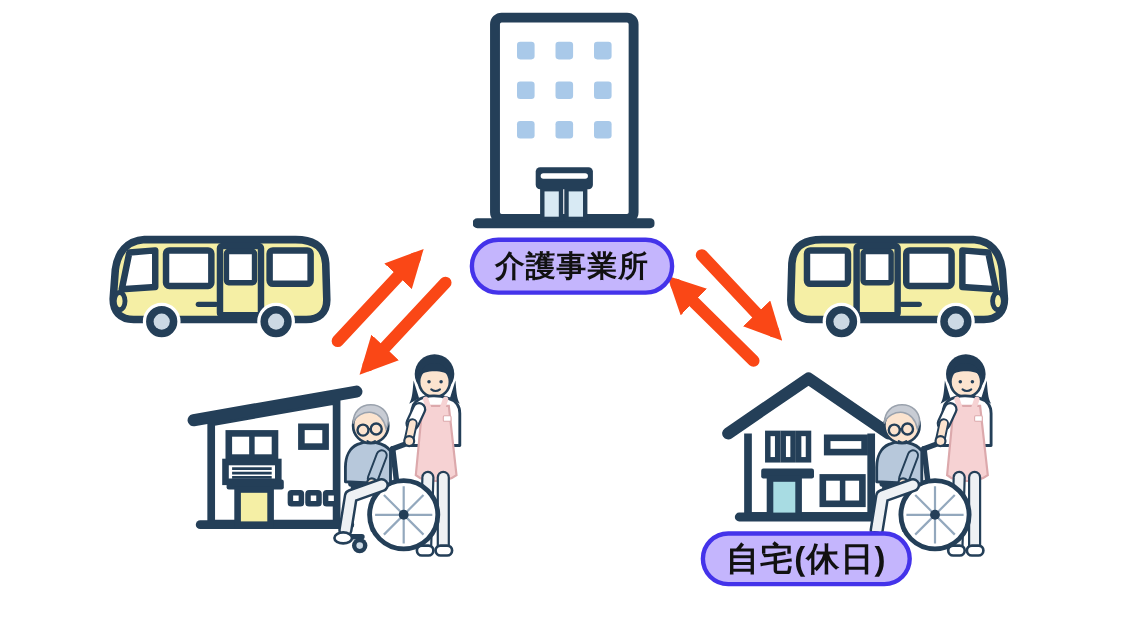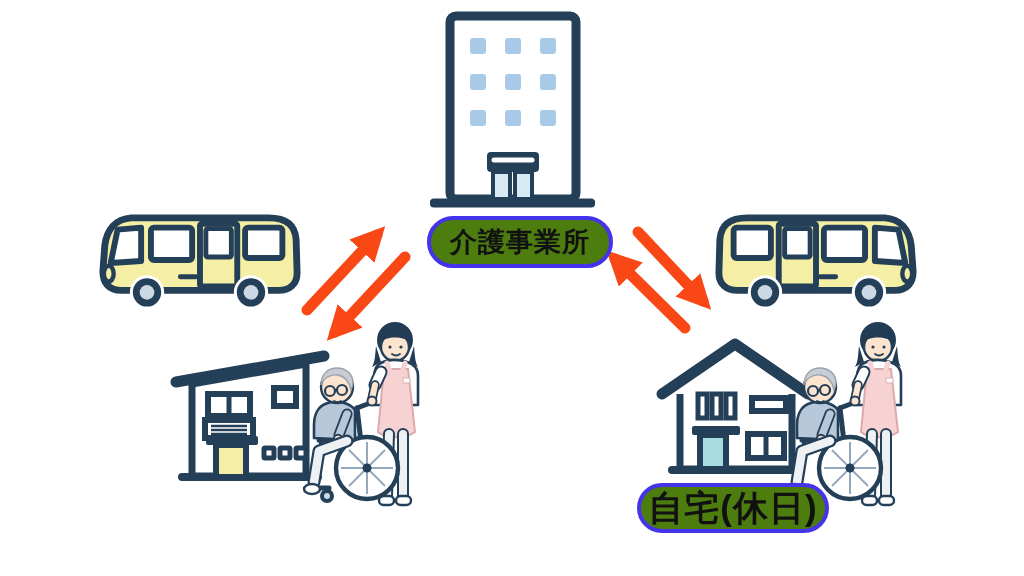--- a/index.html
+++ b/index.html
@@ -2,32 +2,32 @@
 <html><head>
 <meta charset="utf-8">
 <style>
   html,body{margin:0;padding:0;}
   body{font-family:"Liberation Sans","DejaVu Sans",sans-serif;background:#fff;}
   .stage{position:relative;width:1024px;height:576px;background:#ffffff;overflow:hidden;}
   .abs{position:absolute;}
   .pill{
     position:absolute;
     display:flex;align-items:center;justify-content:center;
-    background:#4d7c0f;
+    background:#c4b5fd;
     border:4px solid #4433ea;
     border-radius:28px;
     font-weight:bold;
     color:#111111;
     letter-spacing:1px;
     box-sizing:border-box;
     z-index:30;
   }
   .pill-center{left:427px;top:216px;width:186px;height:52px;font-size:27px;}
   .pill-left{left:150px;top:483px;width:196px;height:50px;font-size:27px;}
-  .pill-right{left:637px;top:483px;width:192px;height:50px;font-size:35px;}
+  .pill-right{left:637px;top:483px;width:192px;height:50px;font-size:30px;}
   svg{display:block;}
   .flip{transform:scaleX(-1);}
 </style>
 </head>
 <body>
 
 <div class="stage">
 
   <svg width="0" height="0" style="position:absolute" aria-hidden="true">
     <defs>

